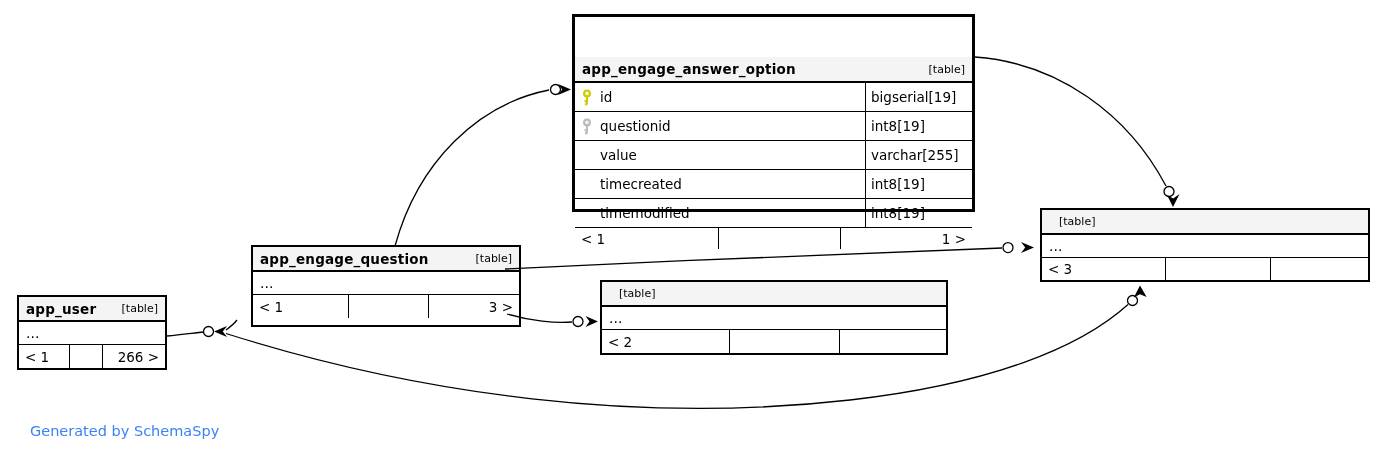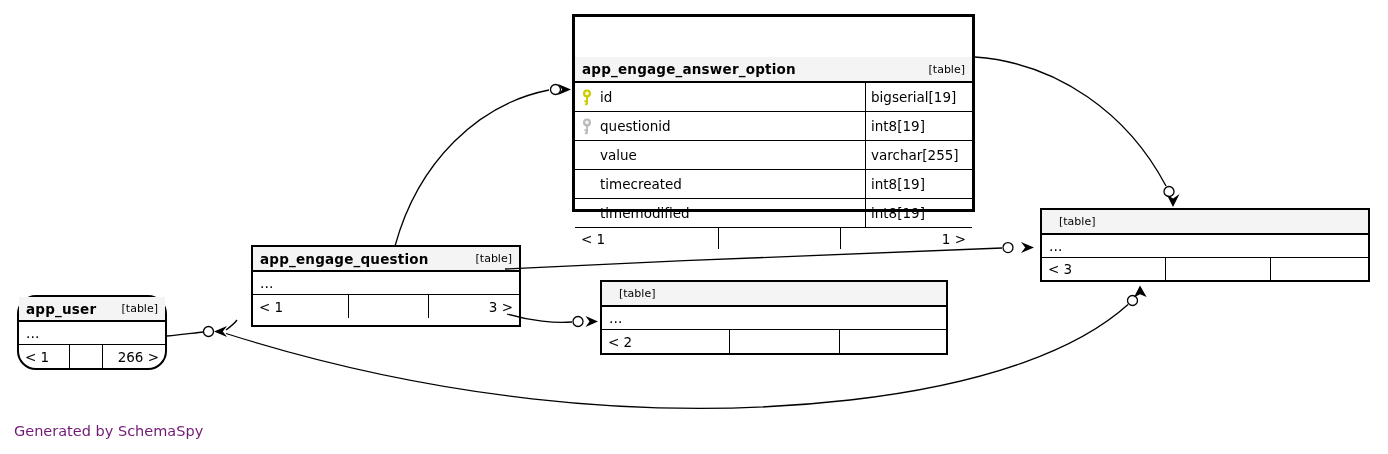--- a/index.html
+++ b/index.html
@@ -16,21 +16,21 @@
   .keyicon{width:12px;height:17px;display:inline-block;flex:0 0 12px;}
   .col-type{width:107px;border-left:1px solid #000;display:flex;align-items:center;
             padding:0 5px;box-sizing:border-box;}
   .ellipsis{display:flex;align-items:center;border-bottom:1px solid #000;
             padding:0 7px;font-size:14px;box-sizing:border-box;}
   .tfoot{display:flex;font-size:13.5px;box-sizing:border-box;}
   .tfoot .c{box-sizing:border-box;display:flex;align-items:center;padding:0 6px;white-space:nowrap;}
   .tfoot .c + .c{border-left:1px solid #000;}
   .tfoot .right{justify-content:flex-end;}
   .conn{position:absolute;left:0;top:0;pointer-events:none;}
-  .footer-note{position:absolute;left:14px;top:423px;font-size:14.5px;color:#701a75;}
+  .footer-note{position:absolute;left:30px;top:423px;font-size:14.5px;color:#3b82f6;}
 </style>
 </head>
 <body>
 
 <div class="canvas">
 
   <div class="tbl" style="left:572px;top:14px;width:403px;height:198px;border-width:3px;">
     <div class="tbl-title" style="height:26px;margin-top:40px;">
       <span class="tname">app_engage_answer_option</span>
       <span class="badge">[table]</span>
@@ -117,21 +117,21 @@
       <span class="badge">[table]</span>
     </div>
     <div class="ellipsis" style="height:23px;">...</div>
     <div class="tfoot" style="height:23px;">
       <div class="c" style="width:127px;">&lt; 2</div>
       <div class="c" style="width:110px;"></div>
       <div class="c right" style="flex:1;"></div>
     </div>
   </div>
 
-  <div class="tbl" style="left:17px;top:295px;width:150px;height:75px;border-radius:19px;">
+  <div class="tbl" style="left:17px;top:295px;width:150px;height:75px;">
     <div class="tbl-title" style="height:25px;">
       <span class="tname">app_user</span>
       <span class="badge">[table]</span>
     </div>
     <div class="ellipsis" style="height:23px;">...</div>
     <div class="tfoot" style="height:23px;">
       <div class="c" style="width:50px;">&lt; 1</div>
       <div class="c" style="width:33px;"></div>
       <div class="c right" style="flex:1;">266 &gt;</div>
     </div>

